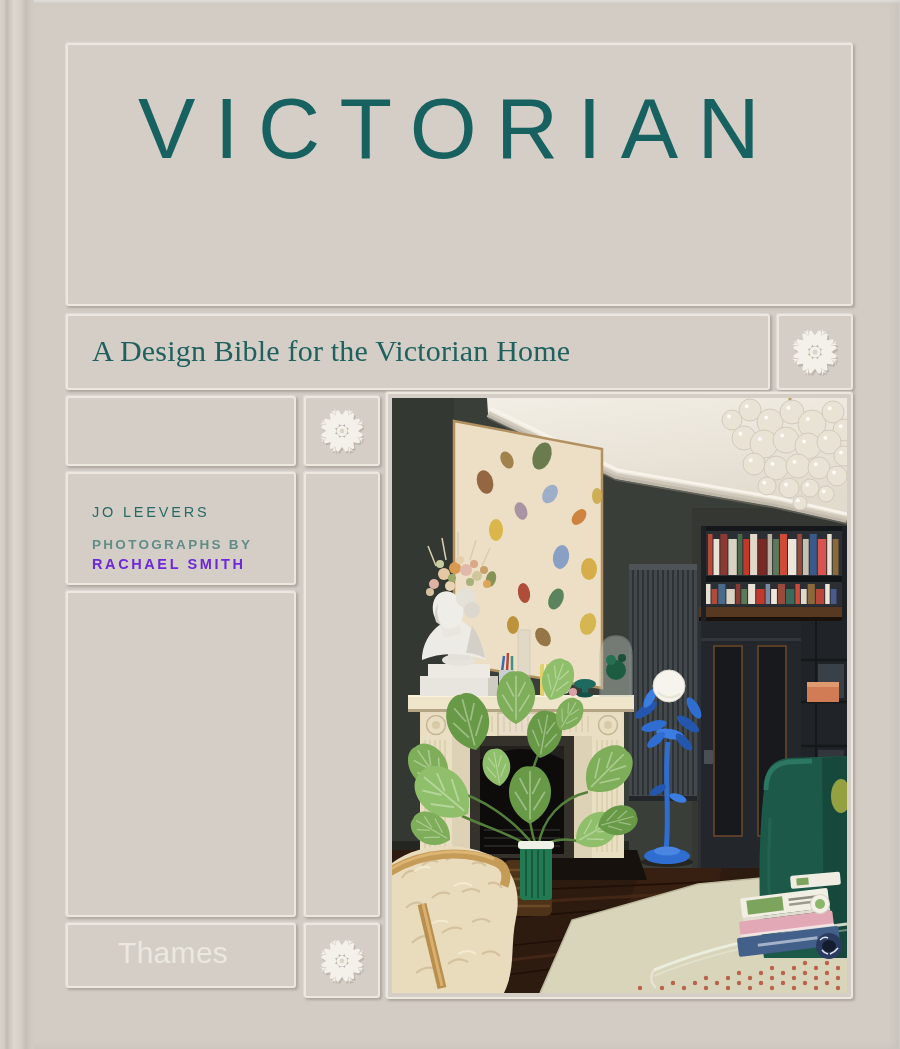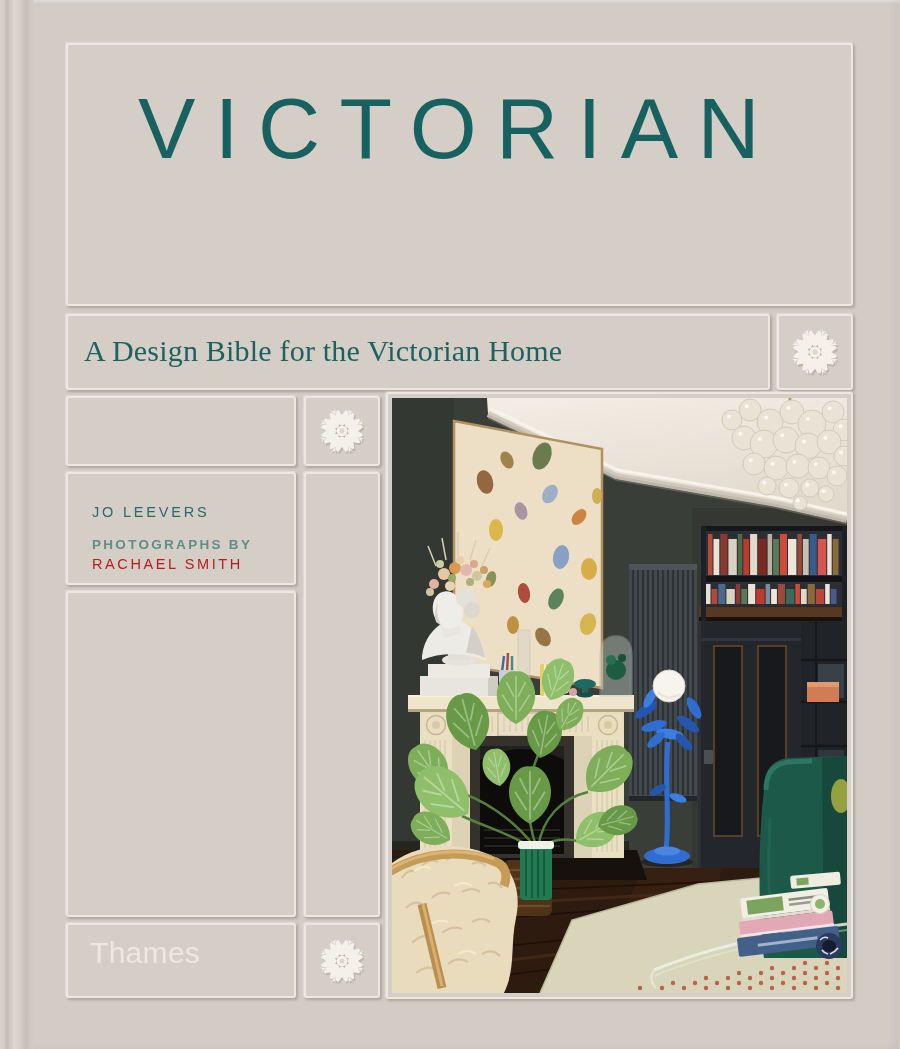--- a/index.html
+++ b/index.html
@@ -22,37 +22,37 @@
   }
   .title-panel{ left:66px; top:43px; width:787px; height:263px; }
   .title-text{
     padding:30px 0 0 26px; color:#176261;
     font-size:86px; line-height:107px; font-weight:500;
     letter-spacing:0.225em; white-space:nowrap;margin-left:44px;
   }
   .subtitle-panel{ left:66px; top:314px; width:704px; height:76px; }
   .subtitle-text{
     font-family:"Liberation Serif", serif; color:#1e615f;
-    font-size:30px; line-height:70px; padding-left:16px; letter-spacing:0.2px;
+    font-size:30px; line-height:70px; padding-left:24px; letter-spacing:0.2px;
     white-space:nowrap;
   }
   .rosette-panel{ display:flex; align-items:center; justify-content:center; }
   .ros-top{ left:777px; top:314px; width:76px; height:76px; }
   .ros-mid{ left:304px; top:396px; width:76px; height:70px; }
   .ros-bottom{ left:304px; top:923px; width:76px; height:75px; }
   .blank1{ left:66px; top:396px; width:230px; height:70px; }
   .author-panel{ left:66px; top:472px; width:230px; height:113px; }
   .author-inner{ padding:30px 0 0 24px; }
   .author-name{ color:#2a6a66; font-size:14.5px; font-weight:normal; letter-spacing:2.8px; }
   .credit-prefix{ margin-top:15px; color:#4f817d; font-size:13.5px; font-weight:bold;
     letter-spacing:2.3px; line-height:19px; opacity:.85;}
-  .photographer{ color:#b91c1c; font-size:14.5px; font-weight:normal; letter-spacing:2.6px; line-height:20px;}
+  .photographer{ color:#6d28d9; font-size:14.5px; font-weight:bold; letter-spacing:2.6px; line-height:20px;}
   .tall-left{ left:66px; top:591px; width:230px; height:326px; }
   .tall-narrow{ left:304px; top:472px; width:76px; height:445px; }
-  .publisher-panel{ left:66px; top:923px; width:230px; height:75px; }
+  .publisher-panel{ left:66px; top:923px; width:230px; height:65px;padding-left:28px; }
   .publisher-text{
     padding:14px 0 0 22px; color:#edeae2; opacity:.95;
     font-size:30px; line-height:28px; letter-spacing:0.3px; font-weight:400;
   }
   .photo-frame{ left:386px; top:392px; width:467px; height:607px; padding:4px; }
   .photo-frame svg{ display:block; }
   .defs-svg{ position:absolute; width:0; height:0; }
 </style>
 </head>
 <body>

